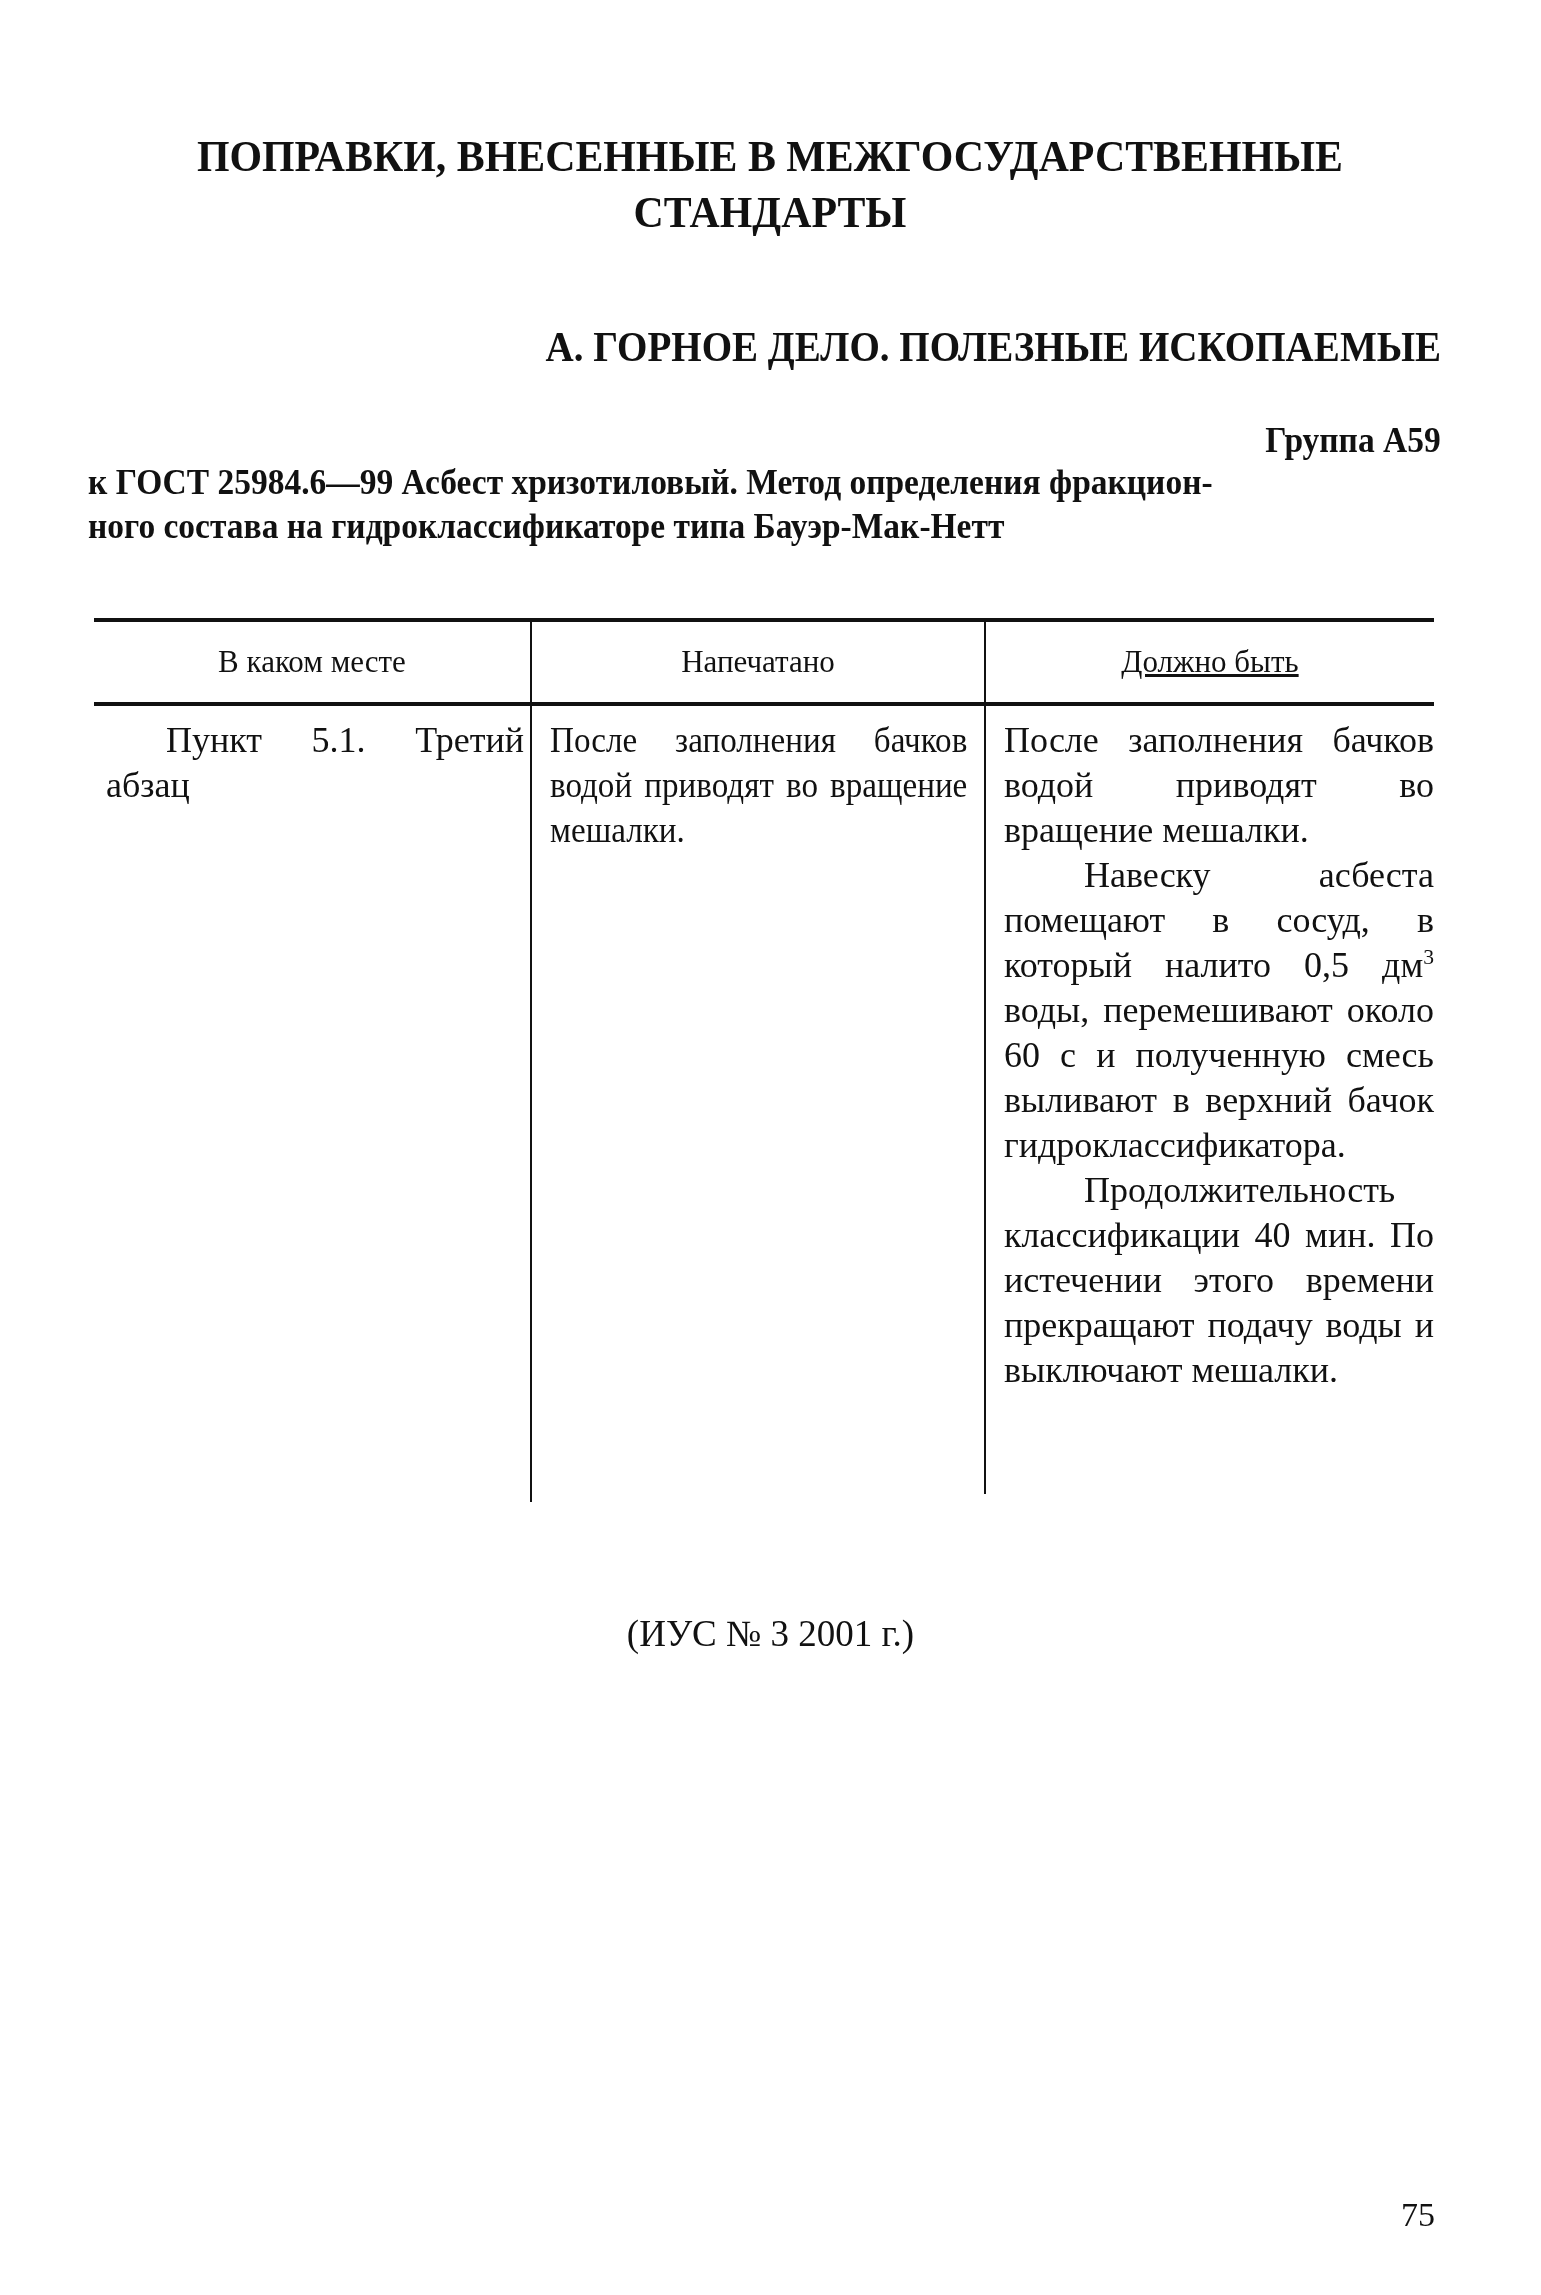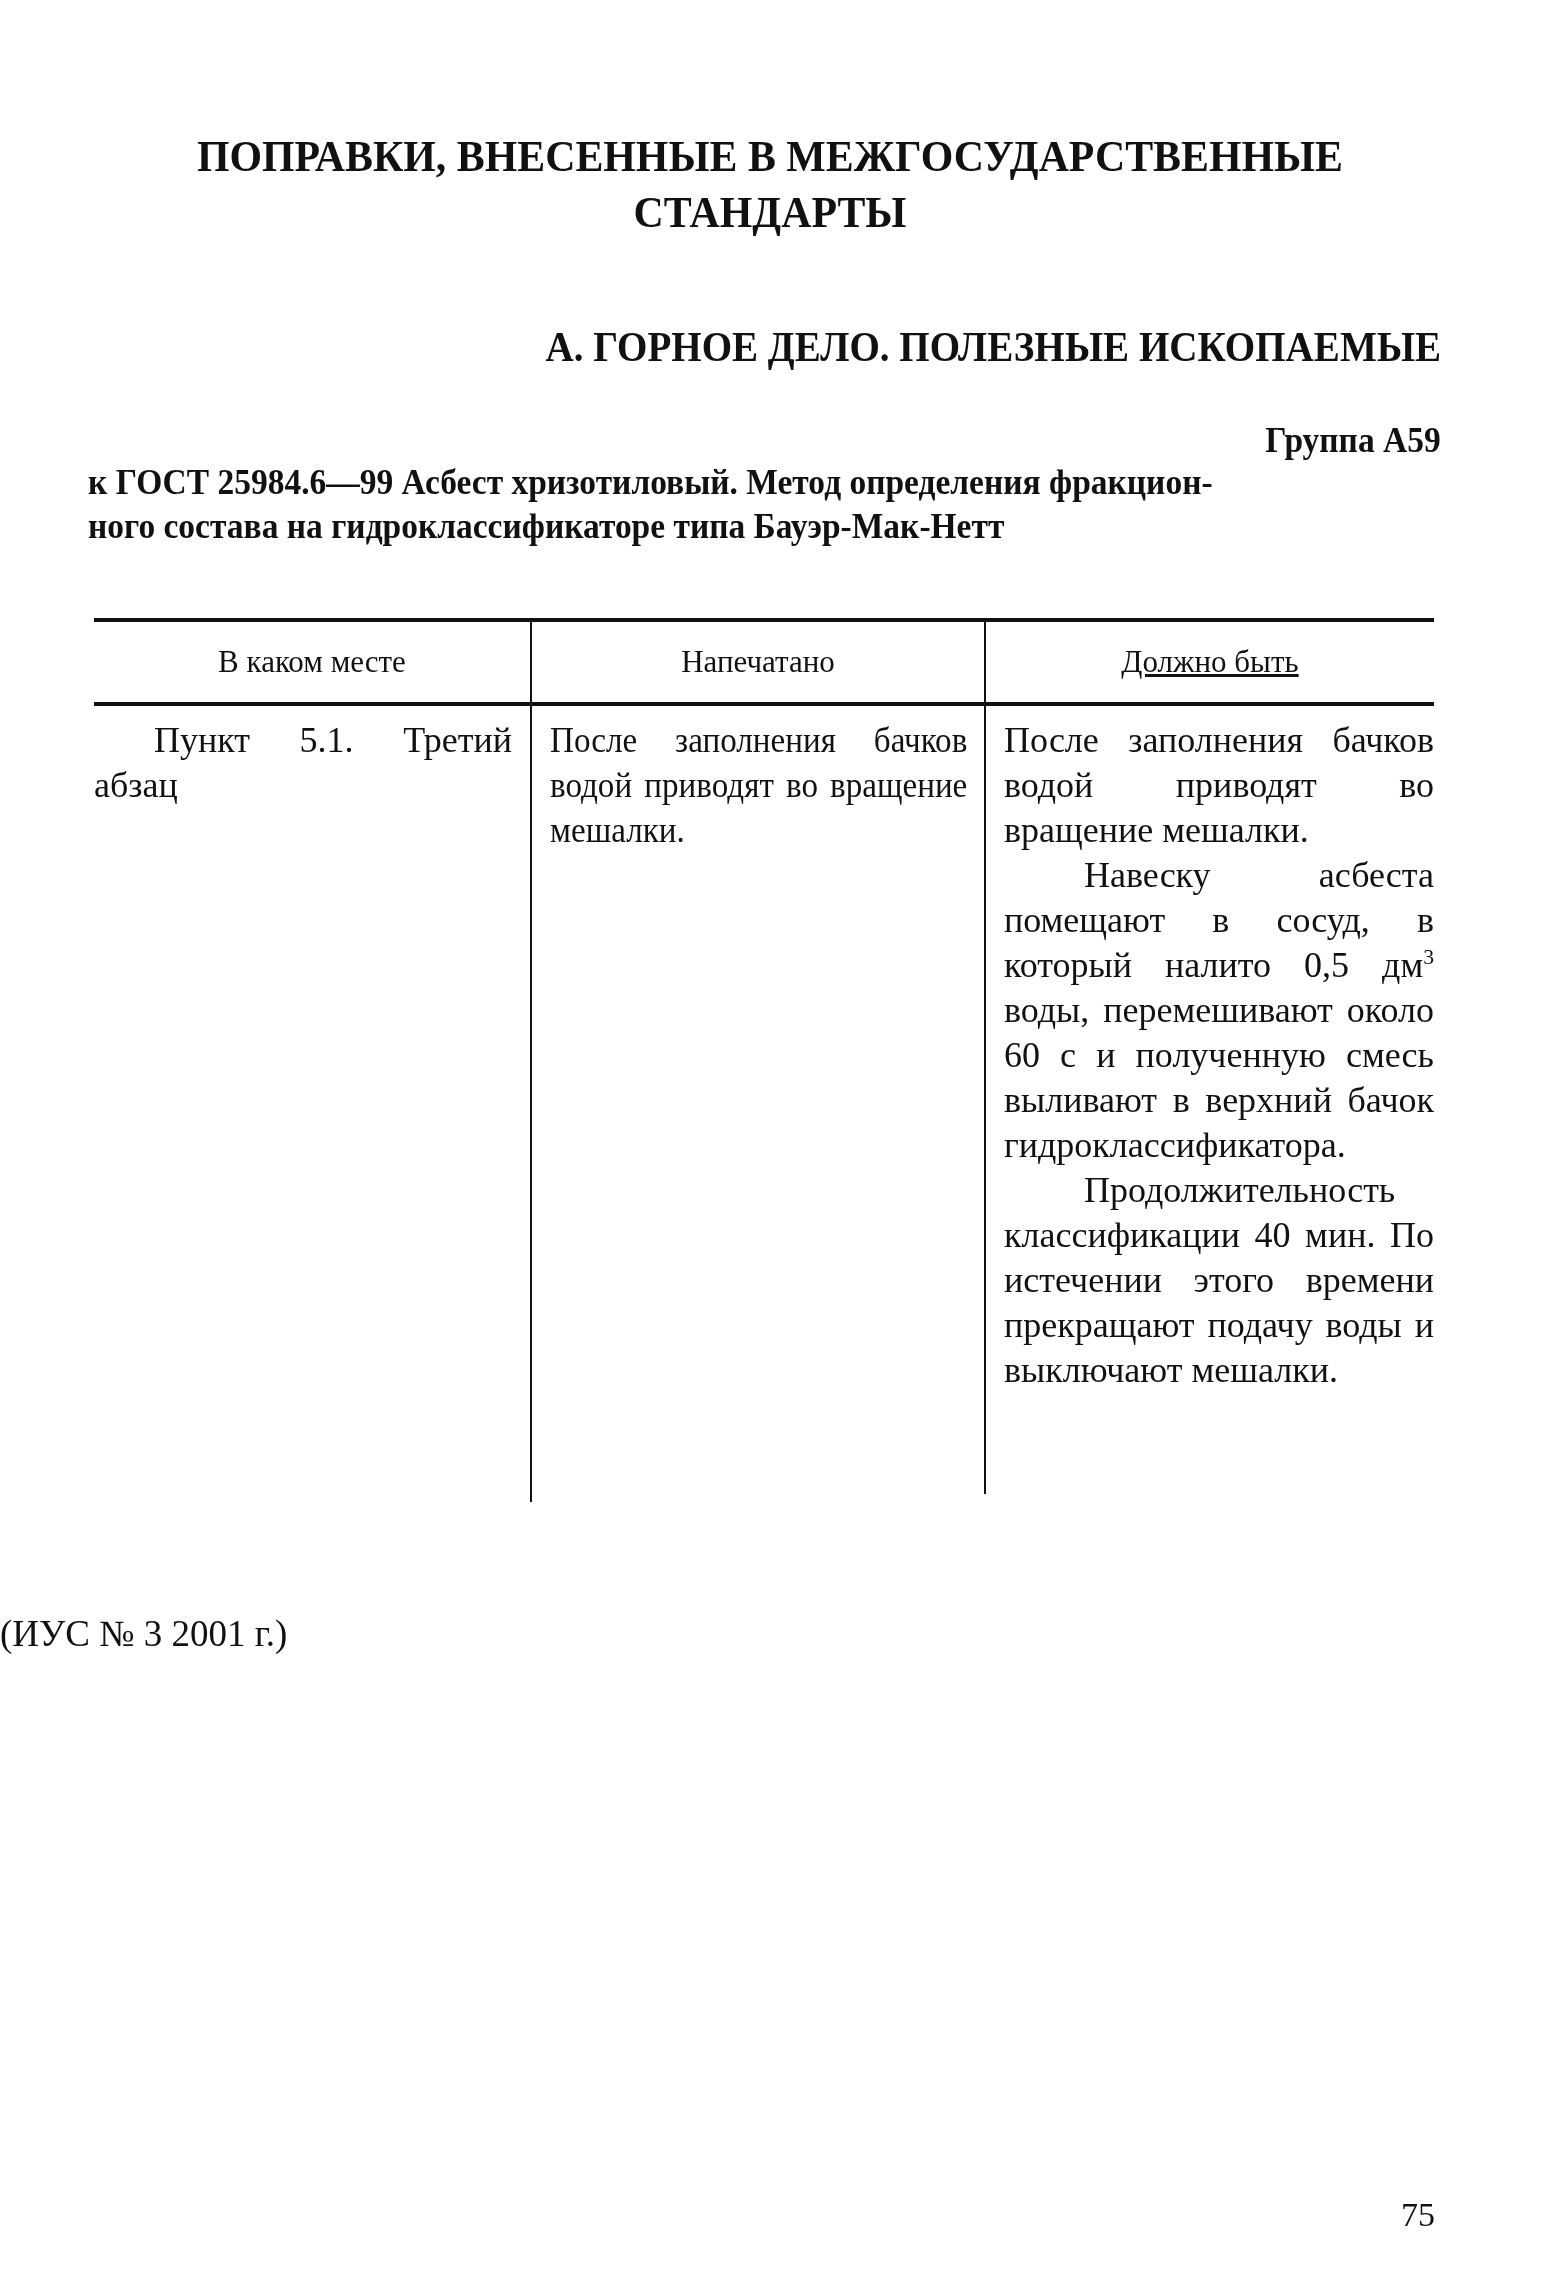--- a/index.html
+++ b/index.html
@@ -44,31 +44,31 @@
     font-size: 31px;
   }
   .th.c1 { left: 0; width: 436px; text-align: center; }
   .th.c2 { left: 438px; width: 452px; font-family: Liberation Serif, serif; }
   .th.c3 { left: 892px; width: 448px; text-decoration: underline; }
 
   .cell {
     position: absolute; top: 100px;
     font-size: 36px; line-height: 45px;
   }
-  .cell.c1 { left: 0; width: 418px; }
+  .cell.c1 { left: 12px; width: 418px; }
   .cell.c2 { left: 456px; width: 420px; }
   .cell.c3 { left: 910px; width: 430px; }
   .cell p { margin: 0; text-align: justify; }
   .cell .indent { text-indent: 80px; }
   .cell.c1 p { text-indent: 60px; }
   .narrow { transform: scaleX(0.92); transform-origin: left top; width: 108%; }
 
   .source-note {
     position: absolute; left: 0; width: 1541px; top: 1612px;
-    text-align: left; font-size: 37px; line-height: 44px;
+    text-align: center; font-size: 37px; line-height: 44px;
   }
   .page-number {
     position: absolute; right: 106px; top: 2195px;
     font-size: 34px; line-height: 40px;
   }
   sup { font-size: 60%; line-height: 0; vertical-align: super; }
 </style>
 </head>
 <body>
 

